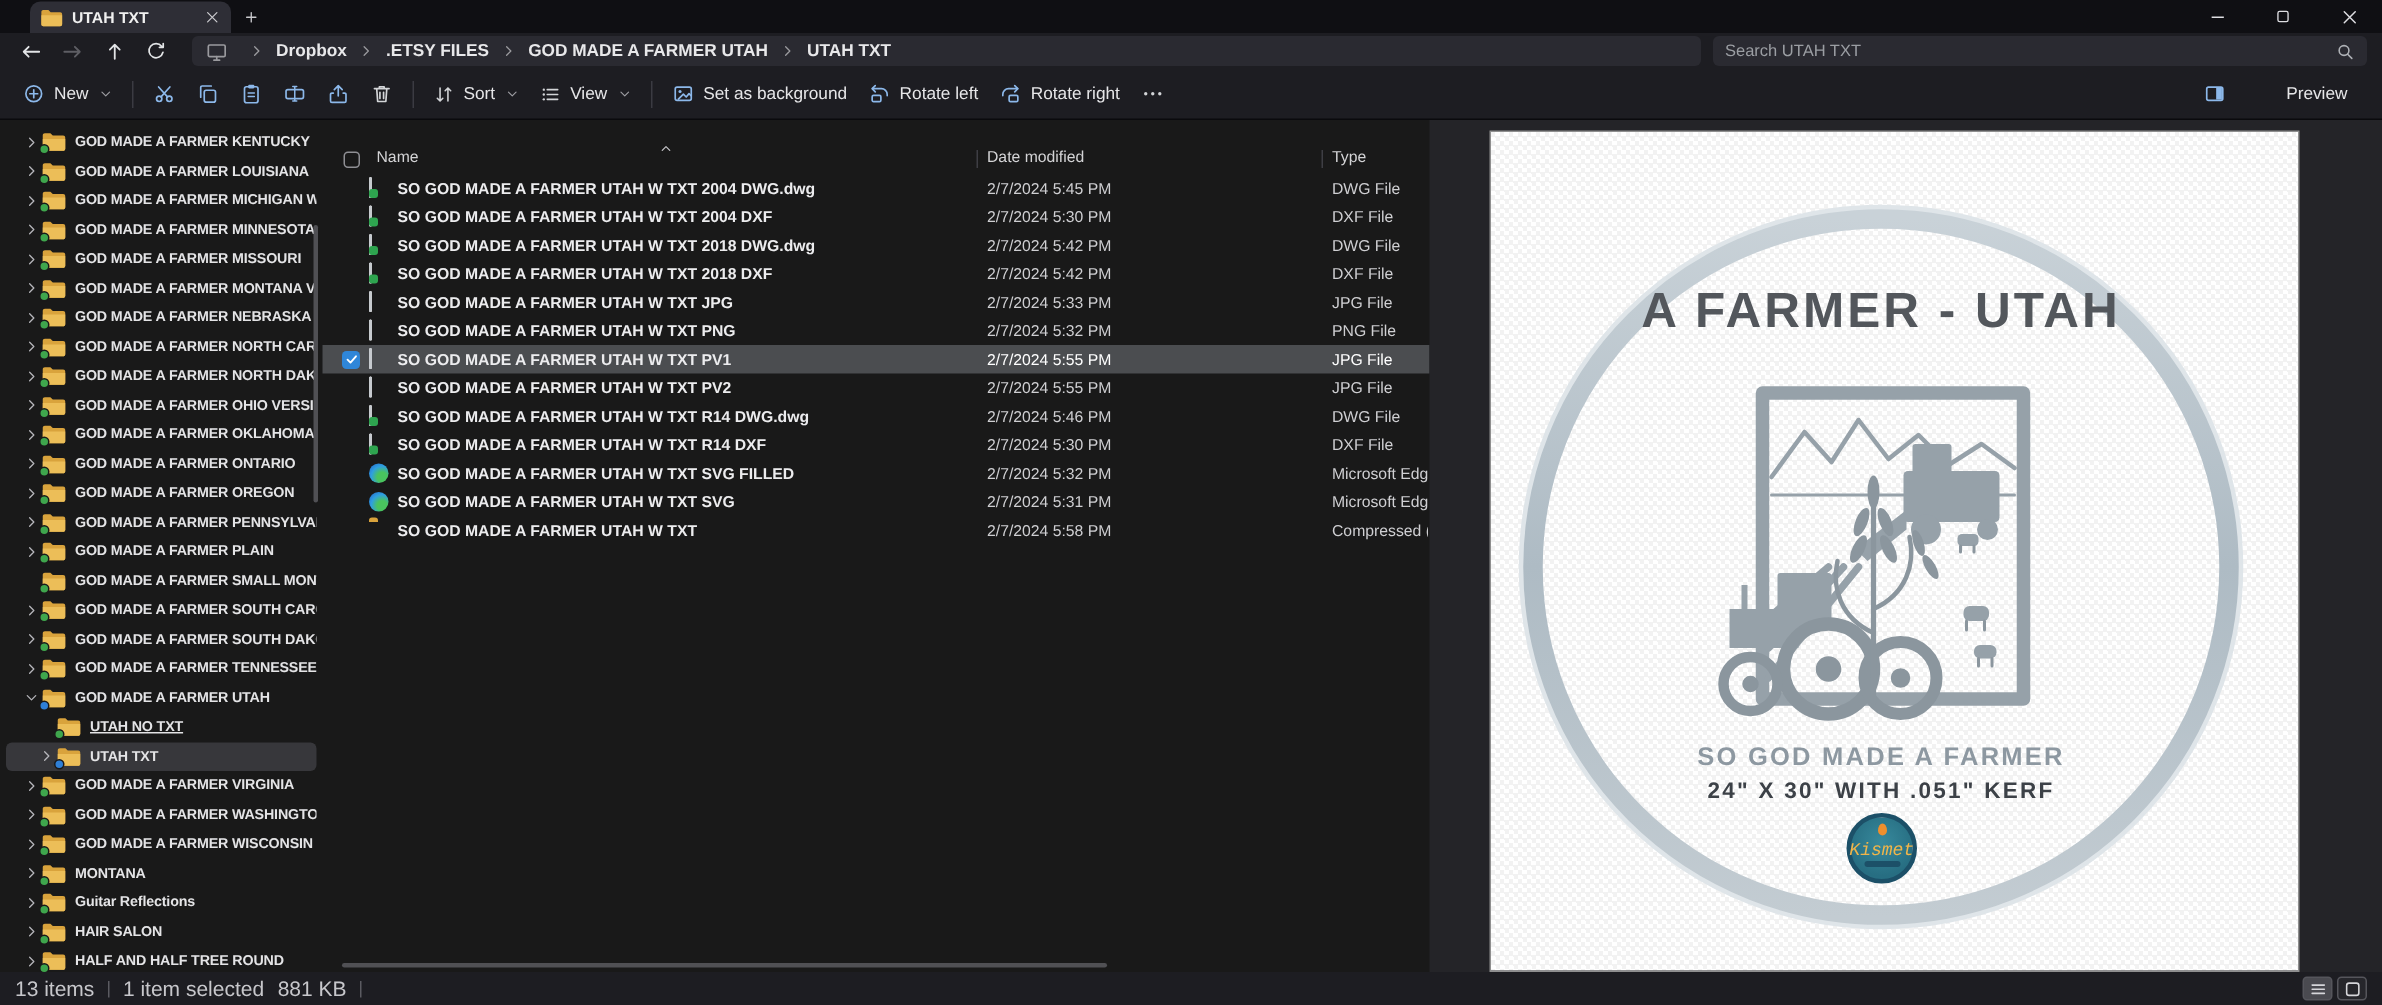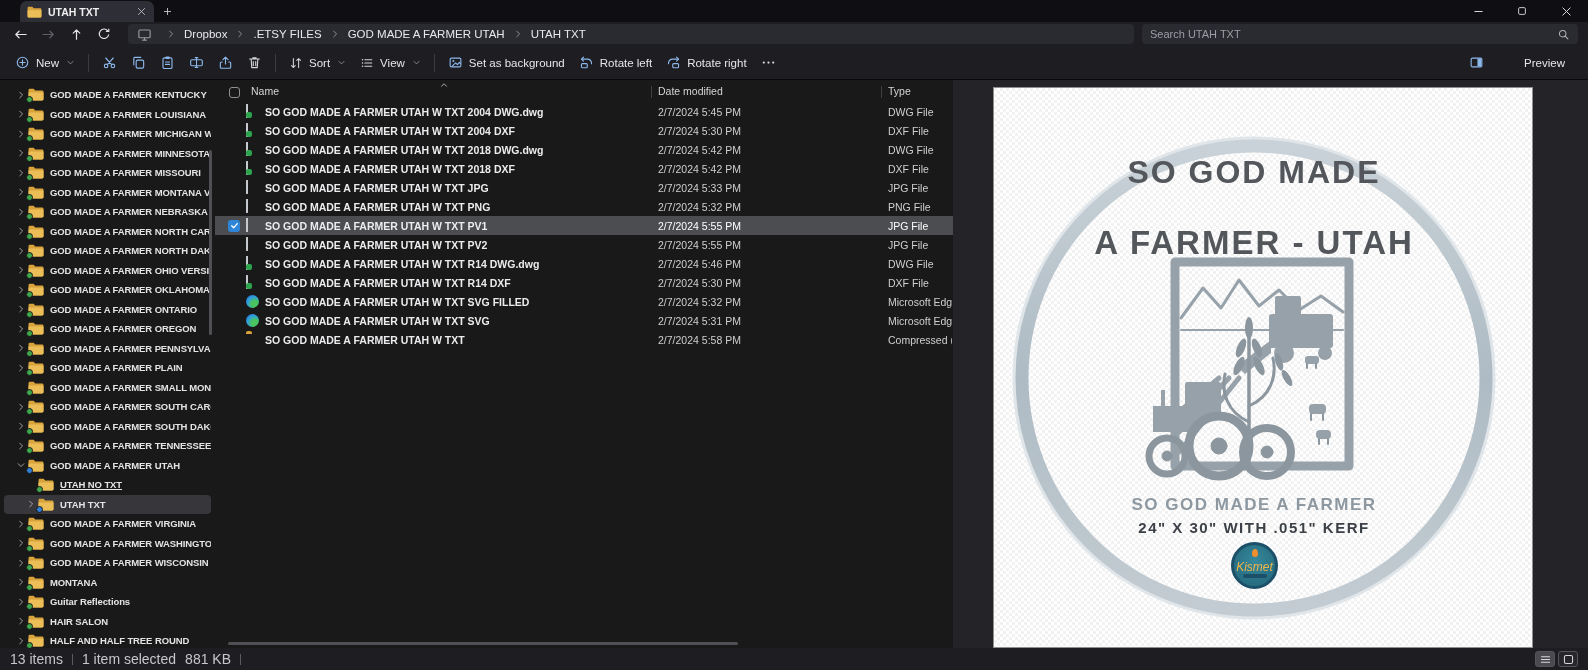--- a/index.html
+++ b/index.html
@@ -19,21 +19,21 @@
   .winbtn { width:44px; height:22px; display:flex; align-items:center; justify-content:center; color:#dedee2; }
 
   
   .addrrow { height:24px; background:#1d1d22; display:flex; align-items:center; padding:0 6px; }
   .navbtn { width:28px; height:22px; display:flex; align-items:center; justify-content:center; color:#e2e4e6; }
   .navbtn.disabled { color:#5e5e64; }
   .addrbar { flex:1; height:20px; background:#2a2a31; border-radius:4px; margin:0 8px 0 10px;
     display:flex; align-items:center; padding:0 9px; gap:2px; font-size:11.5px; color:#e8e8ea; }
   .crumb { display:flex; align-items:center; gap:2px; }
   .crumb-sep { color:#9a9a9e; display:flex; margin:0 6px; }
-  .crumb-label { white-space:nowrap; font-weight:400; }
+  .crumb-label { white-space:nowrap; font-weight:700; }
   .searchbar { width:436px; height:20px; background:#2a2a31; border-radius:4px; display:flex;
     align-items:center; padding:0 8px; margin-right:4px; }
   .searchbar input { flex:1; background:transparent; border:0; outline:0; color:#dcdcde;
     font-size:11px; font-family:inherit; }
   .searchbar input::placeholder { color:#9b9ea3; }
   .search-ic { color:#aeb1b6; display:flex; }
 
   
   .toolbar { height:34px; background:#1d1d22; border-bottom:1px solid #0a0a0d; display:flex;
     align-items:center; padding:0 8px; font-size:11.5px; color:#e6e6e8; }
@@ -56,21 +56,21 @@
   .tree-chev.hide { visibility:hidden; }
   .tree-chev.down svg { transform:rotate(90deg); }
   .tree-folder { position:relative; width:16px; min-width:16px; height:13px; margin-right:6px; }
   .tree-folder svg { width:16px; height:13px; }
   .badge { position:absolute; left:-2px; bottom:-2px; width:7px; height:7px; border-radius:50%;
     border:1.5px solid #191919; }
   .b-green { background:#3fa64d; } .b-blue { background:#2f7fd6; }
   .vscroll { position:absolute; right:3px; top:70px; width:3px; height:185px; background:#505054; border-radius:2px; }
 
   
-  .filelist { width:738px; position:relative; font-size:10.5px; }
+  .filelist { width:738px; position:relative; font-size:10.5px;margin-top:14px; }
   .fl-header { position:absolute; top:3px; left:0; right:0; height:17px; color:#d4d4d6; }
   .h-check { position:absolute; left:14px; top:4px; width:11px; height:11px; border:1px solid #8f8f94; border-radius:3px; }
   .h-caret { position:absolute; left:224px; top:-3px; color:#c0c0c4; display:flex; }
   .h-name { position:absolute; left:36px; top:2px; }
   .h-date { position:absolute; left:443px; top:2px; }
   .h-type { position:absolute; left:673px; top:2px; }
   .h-sep { position:absolute; top:3px; width:1px; height:12px; background:#3e3e44; }
   .fl-body { position:absolute; top:22px; left:0; right:0; }
   .file-row { position:relative; height:19px; color:#ececee; }
   .file-row.sel { background:#4b4d50; }
@@ -99,34 +99,34 @@
     border-left:1px dashed #fdfdfd; }
 
   
   .previewpane { flex:1; background:#242428; position:relative; }
   .pimg { position:absolute; left:40px; top:7px; width:540px; height:561px; border:1px solid #8f8f8f;
     background:repeating-conic-gradient(#ffffff 0% 25%, #f2f2f2 0% 50%); background-size:6px 6px; overflow:hidden; }
   .ring-svg { position:absolute; left:0; top:0; }
   .p-line1 { position:absolute; top:66px; left:0; width:520px; text-align:center; font-size:32px;
     font-weight:800; letter-spacing:2px; color:#53575c; }
   .p-line2 { position:absolute; top:100px; left:0; width:520px; text-align:center; font-size:33px;
-    font-weight:800; letter-spacing:2px; color:#53575c;margin-top:36px; }
+    font-weight:800; letter-spacing:2px; color:#53575c; }
   .p-formats { position:absolute; top:148px; left:0; width:520px; text-align:center; font-size:15px;
     font-weight:700; letter-spacing:-0.2px; color:#44484d; }
   .p-caption { position:absolute; top:407px; left:0; width:520px; text-align:center; font-size:17px;
     font-weight:800; letter-spacing:1.5px; color:#8d98a1; }
   .p-dims { position:absolute; top:431px; left:0; width:520px; text-align:center; font-size:15px;
     font-weight:700; letter-spacing:1.5px; color:#3c4147; }
   .farm-svg { position:absolute; left:125px; top:168px; }
   .kismet { position:absolute; left:237px; top:454px; width:47px; height:47px; border-radius:50%;
     background:radial-gradient(circle at 50% 40%, #37899c, #276e82 70%); border:3px solid #1c5068;
     display:flex; align-items:center; justify-content:center; }
   .kismet-flame { position:absolute; top:4px; left:50%; transform:translateX(-50%); width:6px; height:8px;
     background:#ef8f2d; border-radius:50% 50% 50% 50% / 60% 60% 40% 40%; }
-  .kismet-text { font-family:Liberation Sans, sans-serif; font-style:italic; font-size:12px; color:#f0b54a; margin-top:3px; }
+  .kismet-text { font-family:Liberation Mono, monospace; font-style:italic; font-size:12px; color:#f0b54a; margin-top:3px; }
   .kismet-bar { position:absolute; bottom:8px; left:50%; transform:translateX(-50%); width:24px; height:4px;
     background:#1c5068; border-radius:2px; }
 
   
   .statusbar { height:22px; background:#1d1d22; display:flex; align-items:center; padding:0 10px;
     font-size:14px; color:#c7c7cb; gap:9px; }
   .st-sep { width:1px; height:11px; background:#5b5b61; }
   .view-toggles { margin-left:auto; display:flex; gap:3px; }
   .vt-btn { width:20px; height:16px; border:1px solid #55555b; border-radius:3px; display:flex;
     align-items:center; justify-content:center; color:#d6d6da; background:#26262b; }
@@ -1072,21 +1072,20 @@
           <defs>
             <linearGradient id="rg" x1="0" y1="0" x2="0" y2="1">
               <stop offset="0" stop-color="#c9d2d8"></stop>
                 <stop offset="0.5" stop-color="#aebbc4"></stop>
                 <stop offset="1" stop-color="#c3ccd2"></stop>
             </linearGradient>
           </defs>
           <circle cx="260" cy="290" r="233" fill="none" stroke="url(#rg)" stroke-width="15"></circle>
           <circle cx="260" cy="290" r="240" fill="none" stroke="#dfe5e9" stroke-width="3"></circle>
         </svg>
-        <div class="p-line1">SO GOD MADE</div>
         <div class="p-line2">A FARMER - UTAH</div>
         <svg class="farm-svg" width="260" height="240" viewBox="0 0 260 240">
           <g stroke="#96a1a9" fill="none" stroke-linecap="round" stroke-linejoin="round">
             <rect x="56" y="6" width="174" height="204" stroke-width="9"></rect>
             <path d="M62 62 L84 32 L102 52 L120 24 L140 50 L160 34 L180 54 L202 40 L224 56" stroke-width="3"></path>
             <path d="M62 74 H224" stroke-width="2"></path>
             <path d="M60 196 L120 122 M60 176 L110 122 M60 156 L100 122" stroke-width="5"></path>
           </g>
           <g fill="#96a1a9">
             <rect x="150" y="58" width="64" height="34" rx="3"></rect>

